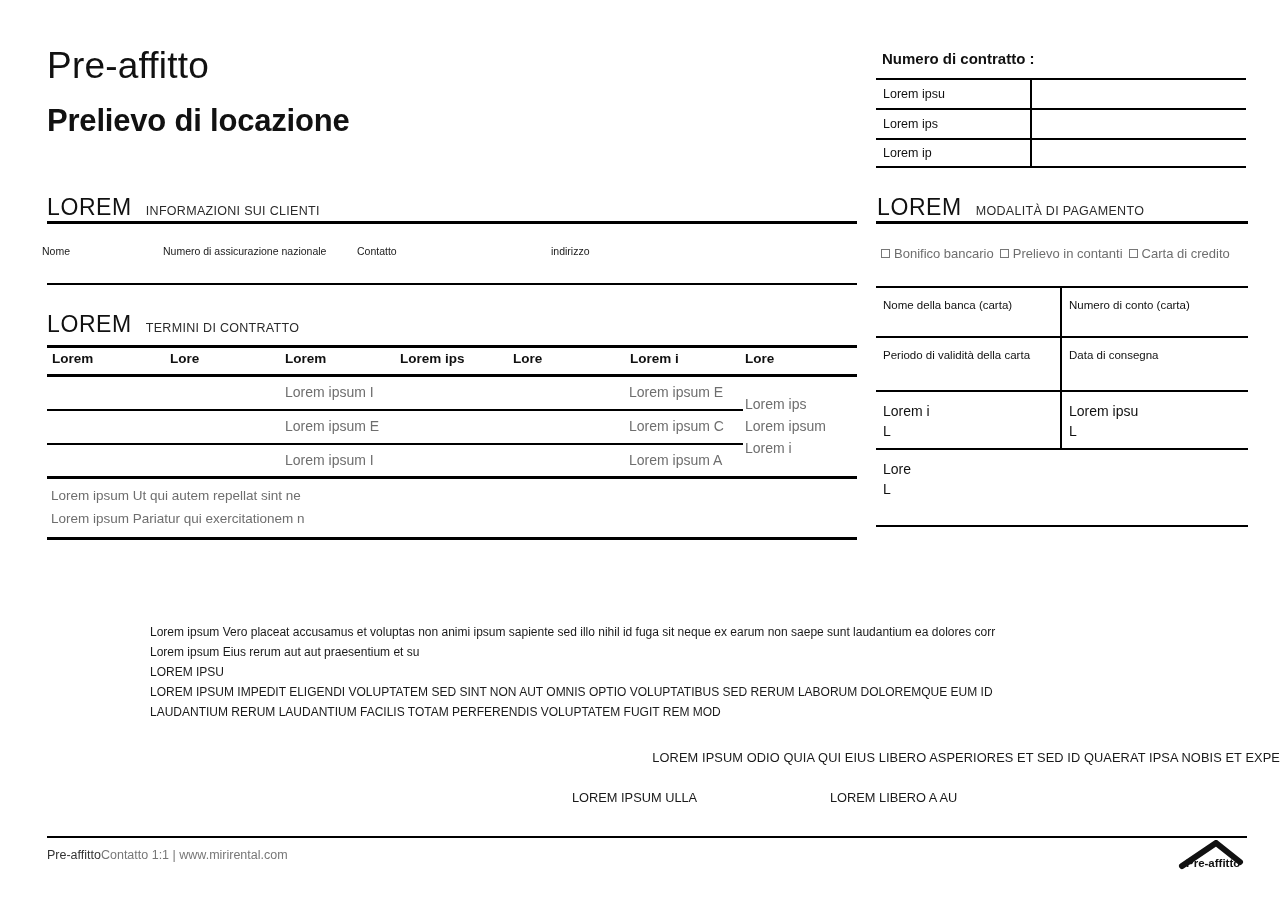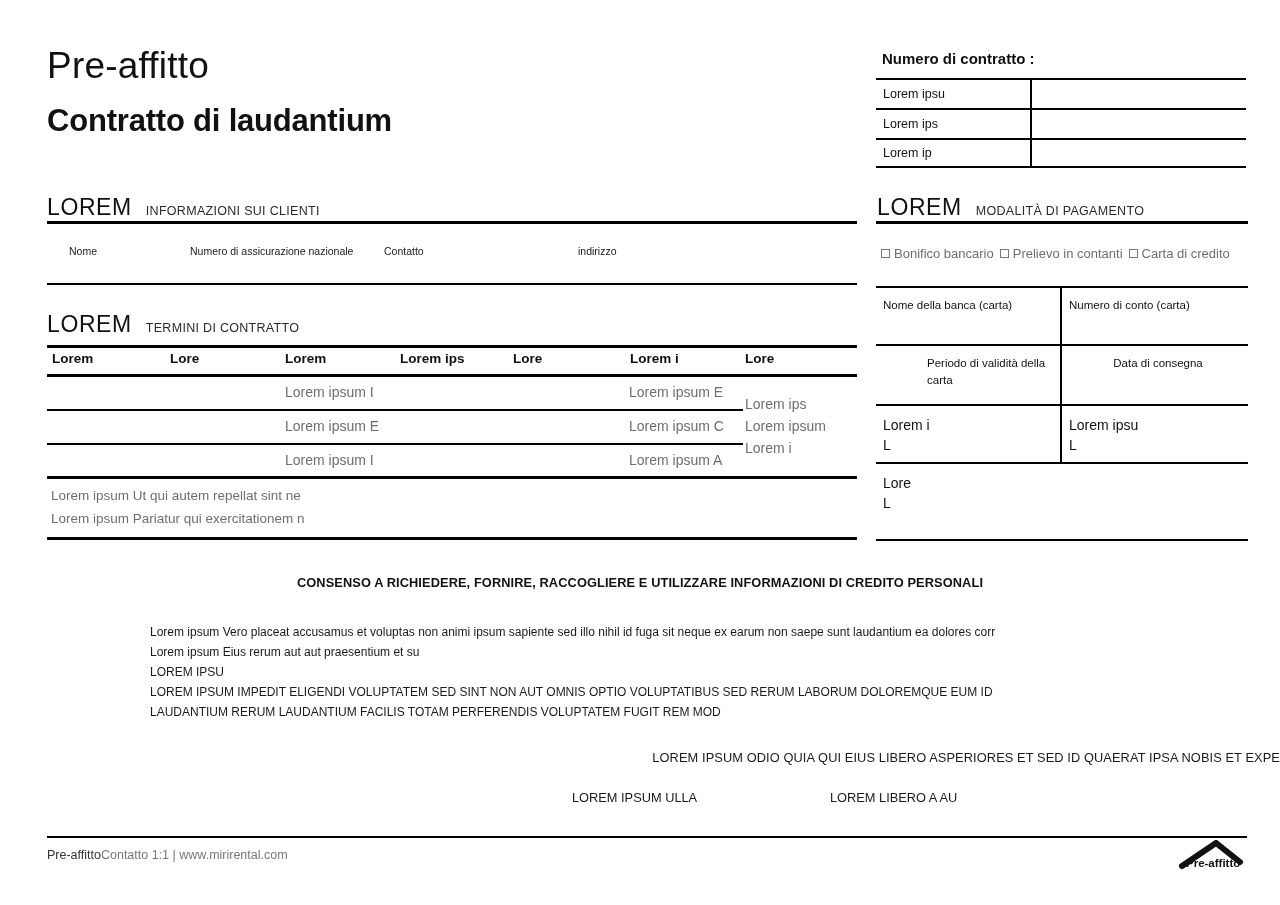--- a/index.html
+++ b/index.html
@@ -52,21 +52,21 @@
   }
   .sec-sub {
     margin-left: 14px; font-size: 12.5px; letter-spacing: 0.3px; color: #2a2a2a;
     white-space: nowrap;
   }
 
   .rule-thick { position: absolute; height: 0; border-top: 3px solid #000; }
   .rule-med   { position: absolute; height: 0; border-top: 2px solid #000; }
 
   
-  .cust-row { position: absolute; left: 62px; top: 245px; width: 810px; height: 18px; }
+  .cust-row { position: absolute; left: 35px; top: 245px; width: 810px; height: 18px; }
   .cust-row span {
     position: absolute; top: 0; font-size: 10.5px; color: #1a1a1a; white-space: nowrap;
   }
 
   
   .terms-head { position: absolute; left: 47px; top: 351px; width: 810px; height: 20px; }
   .terms-head span {
     position: absolute; top: 0; font-size: 13.5px; font-weight: 700;
     color: #111; white-space: nowrap;
   }
@@ -89,22 +89,22 @@
   .pay-checks .gap { display: inline-block; width: 6px; }
 
   
   .pay-table { position: absolute; left: 876px; top: 286px; width: 372px; }
   .pt-row { display: flex; border-top: 2px solid #000; }
   .pt-cell {
     padding: 9px 0 0 7px; font-size: 11.5px; color: #111; line-height: 1.45;
   }
   .pt-cell.left  { width: 186px; border-right: 2px solid #000; }
   .pt-cell.right { width: 186px; }
-  .pt-row.r1 .pt-cell { height: 56px; }
-  .pt-row.r2 .pt-cell { height: 58px; margin-left: 44px; }
+  .pt-row.r1 .pt-cell { height: 48px; }
+  .pt-row.r2 .pt-cell { height: 52px; }
   .pt-row.r3 .pt-cell { height: 56px; font-size: 14px; }
   .pt-row.r4 { border-bottom: 2px solid #000; }
   .pt-row.r4 .pt-cell { height: 75px; font-size: 14px; width: 372px; border-right: none; }
   .pt-l2 { display: block; }
 
   
   .consent-title {
     position: absolute; left: 0; right: 0; top: 575px; text-align: center;
     font-size: 12.8px; font-weight: 700; letter-spacing: 0.1px; color: #111;
   }
@@ -135,21 +135,21 @@
     position: absolute; left: 8px; top: 17px; font-size: 11.5px;
     font-weight: 700; color: #111; white-space: nowrap;
   }
 </style>
 </head>
 <body>
 
 <div class="page">
 
   <div class="doc-title-light">Pre-affitto</div>
-  <div class="doc-title-bold">Contratto di laudantium</div>
+  <div class="doc-title-bold">Prelievo di locazione</div>
 
   <div class="contract-no-label">Numero di contratto :</div>
 
   <div class="contract-table">
     <div class="contract-row">
       <div class="contract-key">Lorem ipsu</div>
       <div class="contract-val"></div>
     </div>
     <div class="contract-row">
       <div class="contract-key">Lorem ips</div>
@@ -241,21 +241,20 @@
       </div>
     </div>
     <div class="pt-row r4">
       <div class="pt-cell">
         <span>Lore</span>
         <span class="pt-l2">L</span>
       </div>
     </div>
   </div>
 
-  <div class="consent-title">CONSENSO A RICHIEDERE, FORNIRE, RACCOGLIERE E UTILIZZARE INFORMAZIONI DI CREDITO PERSONALI</div>
 
   <div class="consent-body">
     <p>Lorem ipsum Vero placeat accusamus et voluptas non animi ipsum sapiente sed illo nihil id fuga sit neque ex earum non saepe sunt laudantium ea dolores corr</p>
     <p>Lorem ipsum Eius rerum aut aut praesentium et su</p>
     <p>LOREM IPSU</p>
     <p>LOREM IPSUM IMPEDIT ELIGENDI VOLUPTATEM SED SINT NON AUT OMNIS OPTIO VOLUPTATIBUS SED RERUM LABORUM DOLOREMQUE EUM ID</p>
     <p>LAUDANTIUM RERUM LAUDANTIUM FACILIS TOTAM PERFERENDIS VOLUPTATEM FUGIT REM MOD</p>
   </div>
 
   <div class="consent-center">LOREM IPSUM ODIO QUIA QUI EIUS LIBERO ASPERIORES ET SED ID QUAERAT IPSA NOBIS ET EXPE</div>

